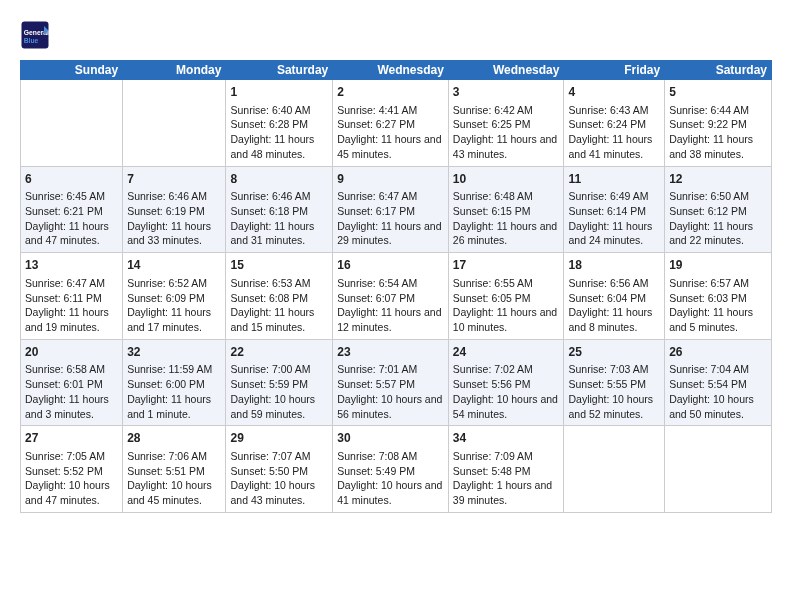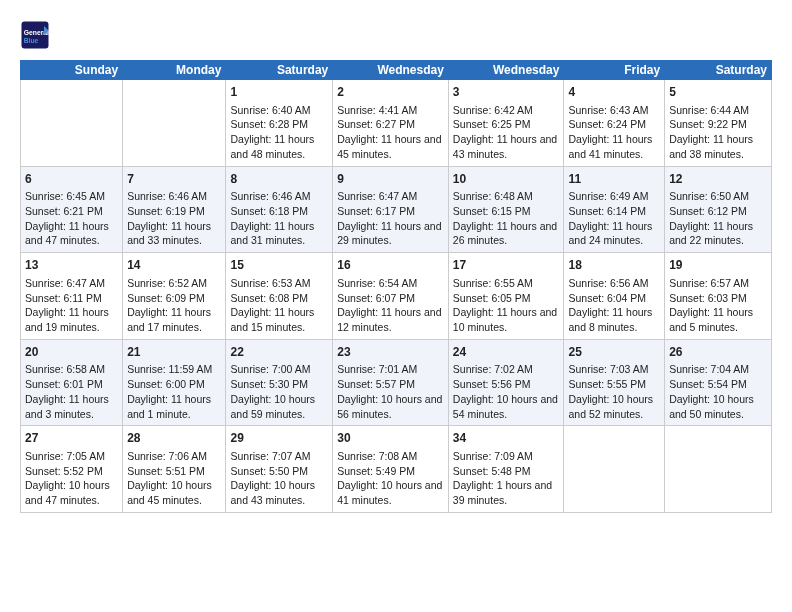--- a/index.html
+++ b/index.html
@@ -142,22 +142,22 @@
         <td><span class="day-num">13</span><span>Sunrise: 6:47 AM</span><br><span>Sunset: 6:11 PM</span><br><span>Daylight: 11 hours and 19 minutes.</span></td>
         <td><span class="day-num">14</span><span>Sunrise: 6:52 AM</span><br><span>Sunset: 6:09 PM</span><br><span>Daylight: 11 hours and 17 minutes.</span></td>
         <td><span class="day-num">15</span><span>Sunrise: 6:53 AM</span><br><span>Sunset: 6:08 PM</span><br><span>Daylight: 11 hours and 15 minutes.</span></td>
         <td><span class="day-num">16</span><span>Sunrise: 6:54 AM</span><br><span>Sunset: 6:07 PM</span><br><span>Daylight: 11 hours and 12 minutes.</span></td>
         <td><span class="day-num">17</span><span>Sunrise: 6:55 AM</span><br><span>Sunset: 6:05 PM</span><br><span>Daylight: 11 hours and 10 minutes.</span></td>
         <td><span class="day-num">18</span><span>Sunrise: 6:56 AM</span><br><span>Sunset: 6:04 PM</span><br><span>Daylight: 11 hours and 8 minutes.</span></td>
         <td><span class="day-num">19</span><span>Sunrise: 6:57 AM</span><br><span>Sunset: 6:03 PM</span><br><span>Daylight: 11 hours and 5 minutes.</span></td>
       </tr>
       <tr>
         <td><span class="day-num">20</span><span>Sunrise: 6:58 AM</span><br><span>Sunset: 6:01 PM</span><br><span>Daylight: 11 hours and 3 minutes.</span></td>
-        <td><span class="day-num">21</span><span>Sunrise: 11:59 AM</span><br><span>Sunset: 6:00 PM</span><br><span>Daylight: 11 hours and 1 minute.</span></td>
-        <td><span class="day-num">22</span><span>Sunrise: 7:00 AM</span><br><span>Sunset: 5:30 PM</span><br><span>Daylight: 10 hours and 59 minutes.</span></td>
+        <td><span class="day-num">32</span><span>Sunrise: 11:59 AM</span><br><span>Sunset: 6:00 PM</span><br><span>Daylight: 11 hours and 1 minute.</span></td>
+        <td><span class="day-num">22</span><span>Sunrise: 7:00 AM</span><br><span>Sunset: 5:59 PM</span><br><span>Daylight: 10 hours and 59 minutes.</span></td>
         <td><span class="day-num">23</span><span>Sunrise: 7:01 AM</span><br><span>Sunset: 5:57 PM</span><br><span>Daylight: 10 hours and 56 minutes.</span></td>
         <td><span class="day-num">24</span><span>Sunrise: 7:02 AM</span><br><span>Sunset: 5:56 PM</span><br><span>Daylight: 10 hours and 54 minutes.</span></td>
         <td><span class="day-num">25</span><span>Sunrise: 7:03 AM</span><br><span>Sunset: 5:55 PM</span><br><span>Daylight: 10 hours and 52 minutes.</span></td>
         <td><span class="day-num">26</span><span>Sunrise: 7:04 AM</span><br><span>Sunset: 5:54 PM</span><br><span>Daylight: 10 hours and 50 minutes.</span></td>
       </tr>
       <tr>
         <td><span class="day-num">27</span><span>Sunrise: 7:05 AM</span><br><span>Sunset: 5:52 PM</span><br><span>Daylight: 10 hours and 47 minutes.</span></td>
         <td><span class="day-num">28</span><span>Sunrise: 7:06 AM</span><br><span>Sunset: 5:51 PM</span><br><span>Daylight: 10 hours and 45 minutes.</span></td>
         <td><span class="day-num">29</span><span>Sunrise: 7:07 AM</span><br><span>Sunset: 5:50 PM</span><br><span>Daylight: 10 hours and 43 minutes.</span></td>
         <td><span class="day-num">30</span><span>Sunrise: 7:08 AM</span><br><span>Sunset: 5:49 PM</span><br><span>Daylight: 10 hours and 41 minutes.</span></td>

